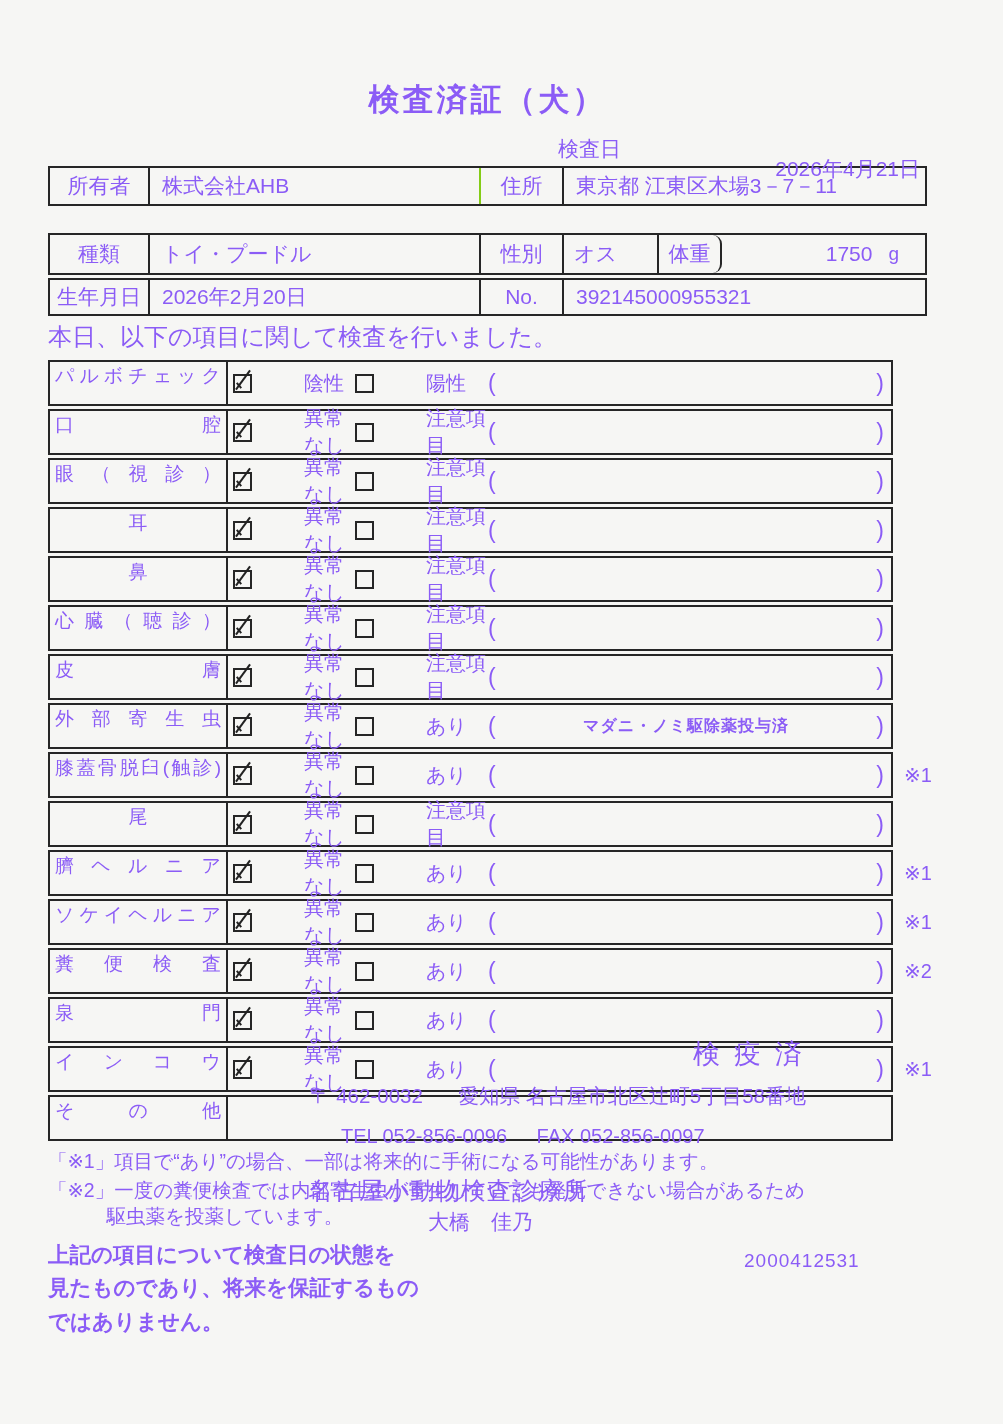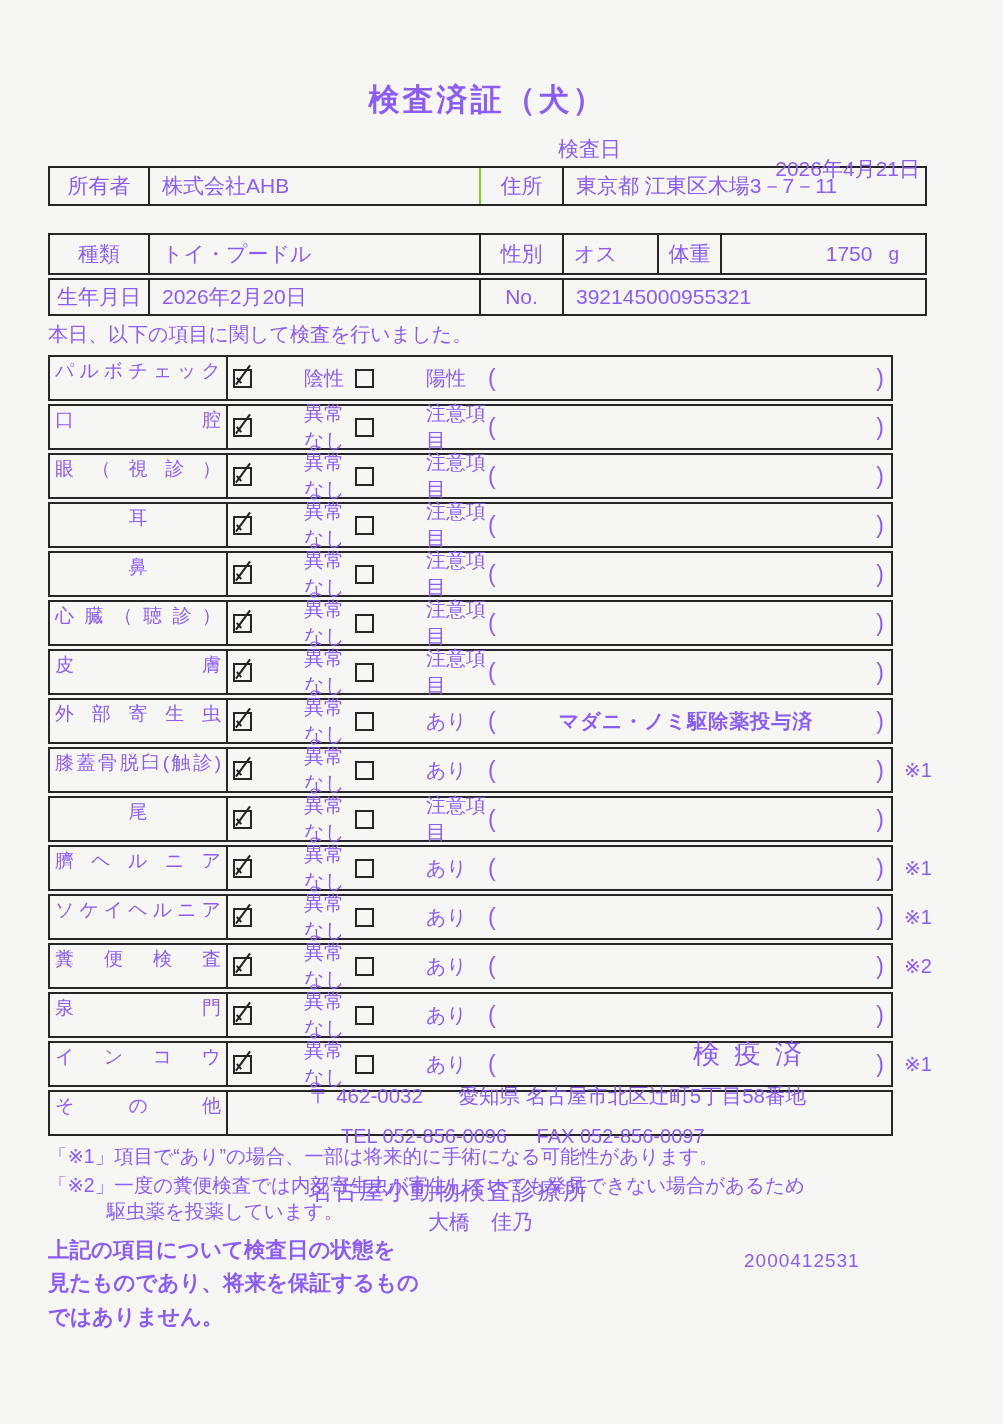--- a/index.html
+++ b/index.html
@@ -21,27 +21,27 @@
   .trow > div { display:flex; align-items:center; font-size:21px; box-sizing:border-box; }
   .tlabel { justify-content:center; border-right:2px solid #262626; }
   .tvalue { padding-left:12px; }
   .row-a { margin-top:2px; height:40px; }
   .row-b { margin-top:27px; height:42px; }
   .row-c { margin-top:3px; height:38px; }
   .w-s { width:100px; flex:none; }
   .w-m { width:331px; flex:none; }
   .w-t { width:83px; flex:none; }
   .w-sex { width:95px; flex:none; border-right:2px solid #262626; padding-left:10px; }
-  .w-wl { width:63px; flex:none; justify-content:center; border-right:2px solid #262626; }
+  .w-wl { width:63px; flex:none; justify-content:center; border-right:2px solid #262626;border-radius:9px; }
   .w-wv { flex:1; justify-content:flex-end; padding-right:26px; }
   .unit { margin-left:16px; font-size:19px; }
   .no-label { font-size:19px; }
   .grow { flex:1; }
 
-  .intro { margin-top:5px; font-size:20px; }
+  .intro { margin-top:5px; font-size:24px; }
 
   .exam { margin-top:7px; }
   .check-row { display:flex; align-items:center; margin-bottom:3px; }
   .row-box {
     display:flex; align-items:stretch; width:845px; height:46px;
     border:2px solid #262626; box-sizing:border-box; flex:none;
   }
   .row-label {
     width:178px; flex:none; box-sizing:border-box; border-right:2px solid #262626;
     padding:0 5px; font-size:19px; line-height:28px;
@@ -54,21 +54,21 @@
   .cb { width:15px; height:15px; border:2px solid #262626; position:relative; flex:none; margin-right:4px; box-sizing:content-box; }
   .cb.checked::before {
     content:''; position:absolute; width:2px; height:7px; background:#222;
     left:3px; top:6px; transform:rotate(-40deg);
   }
   .cb.checked::after {
     content:''; position:absolute; width:2px; height:24px; background:#222;
     left:7px; top:-8px; transform:rotate(36deg);
   }
   .paren { flex:1; display:flex; align-items:center; font-size:23px; font-weight:300; }
-  .p-content { flex:1; text-align:center; font-weight:bold; font-size:20px; letter-spacing:1px; white-space:nowrap; }
+  .p-content { flex:1; text-align:center; font-weight:bold; font-size:16px; letter-spacing:1px; white-space:nowrap; }
   .p-close { padding-right:7px; }
   .mark { width:56px; flex:none; padding-left:11px; font-size:20px; }
 
   .notes { margin-top:8px; font-size:19.5px; line-height:1.33; }
   .note { white-space:pre-line; margin-bottom:3px; }
 
   .statement { margin-top:9px; width:470px; font-size:21.5px; font-weight:bold; line-height:1.55; white-space:pre-line; }
 
   .stamp { position:absolute; left:693px; top:1036px; font-size:27px; letter-spacing:14px; }
   .postal-line { position:absolute; left:310px; top:1082px; font-size:20.5px; }

